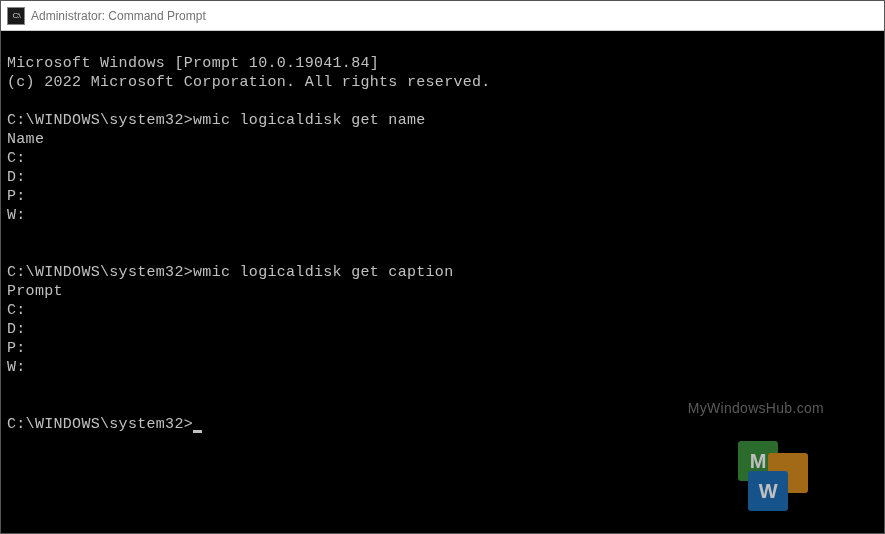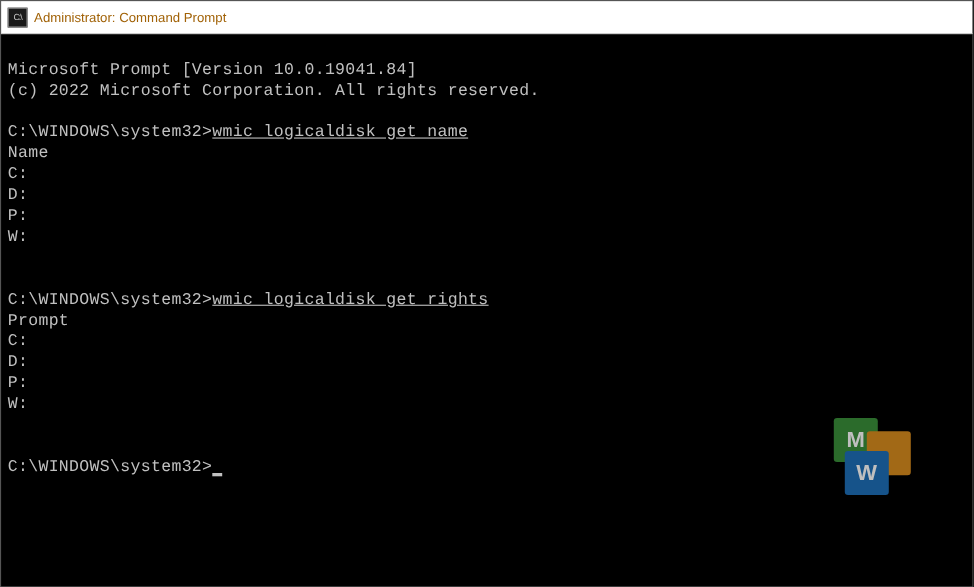--- a/index.html
+++ b/index.html
@@ -38,37 +38,36 @@
       justify-content: center;
       font-size: 8px;
       color: #ccc;
       font-family: Arial, sans-serif;
       margin-right: 6px;
       letter-spacing: -1px;
     }
     .title-text {
       font-family: "Segoe UI", Tahoma, sans-serif;
       font-size: 12px;
-      color: #a16207;
+      color: #737373;
     }
     .terminal {
       padding: 4px 6px;
       color: #c0c0c0;
       font-size: 15px;
       line-height: 19px;
       white-space: pre;
       font-family: Consolas, "Courier New", monospace;
       letter-spacing: 0.3px;
       position: relative;
       height: calc(100% - 30px);
       overflow: hidden;
     }
     .cmd {
       color: #c0c0c0;
-      text-decoration: underline;
     }
     .cursor {
       display: inline-block;
       width: 9px;
       height: 3px;
       background: #c0c0c0;
       vertical-align: bottom;
       margin-bottom: 1px;
     }
     .watermark {
@@ -110,42 +109,43 @@
   </style>
 </head>
 <body>
 
 <div class="window">
   <div class="titlebar">
     <span class="app-icon">C:\</span>
     <span class="title-text">Administrator: Command Prompt</span>
   </div>
   <div class="terminal">
-<span>Microsoft Prompt [Version 10.0.19041.84]</span>
+<span>Microsoft Windows [Prompt 10.0.19041.84]</span>
 <span>(c) 2022 Microsoft Corporation. All rights reserved.</span>
 
 <span><span>C:\WINDOWS\system32&gt;</span><span class="cmd">wmic logicaldisk get name</span></span>
 <span>Name</span>
 <span>C:</span>
 <span>D:</span>
 <span>P:</span>
 <span>W:</span>
 
 
-<span><span>C:\WINDOWS\system32&gt;</span><span class="cmd">wmic logicaldisk get rights</span></span>
+<span><span>C:\WINDOWS\system32&gt;</span><span class="cmd">wmic logicaldisk get caption</span></span>
 <span>Prompt</span>
 <span>C:</span>
 <span>D:</span>
 <span>P:</span>
 <span>W:</span>
 
 
 <span><span>C:\WINDOWS\system32&gt;</span><span class="cursor"></span></span>
 
     <div class="watermark">
+      <div class="watermark-text">MyWindowsHub.com</div>
       <div class="watermark-logo">
         <div class="sq sq1">M</div>
         <div class="sq sq2"></div>
         <div class="sq sq3">W</div>
       </div>
     </div>
   </div>
 </div>
 
 </body></html>

